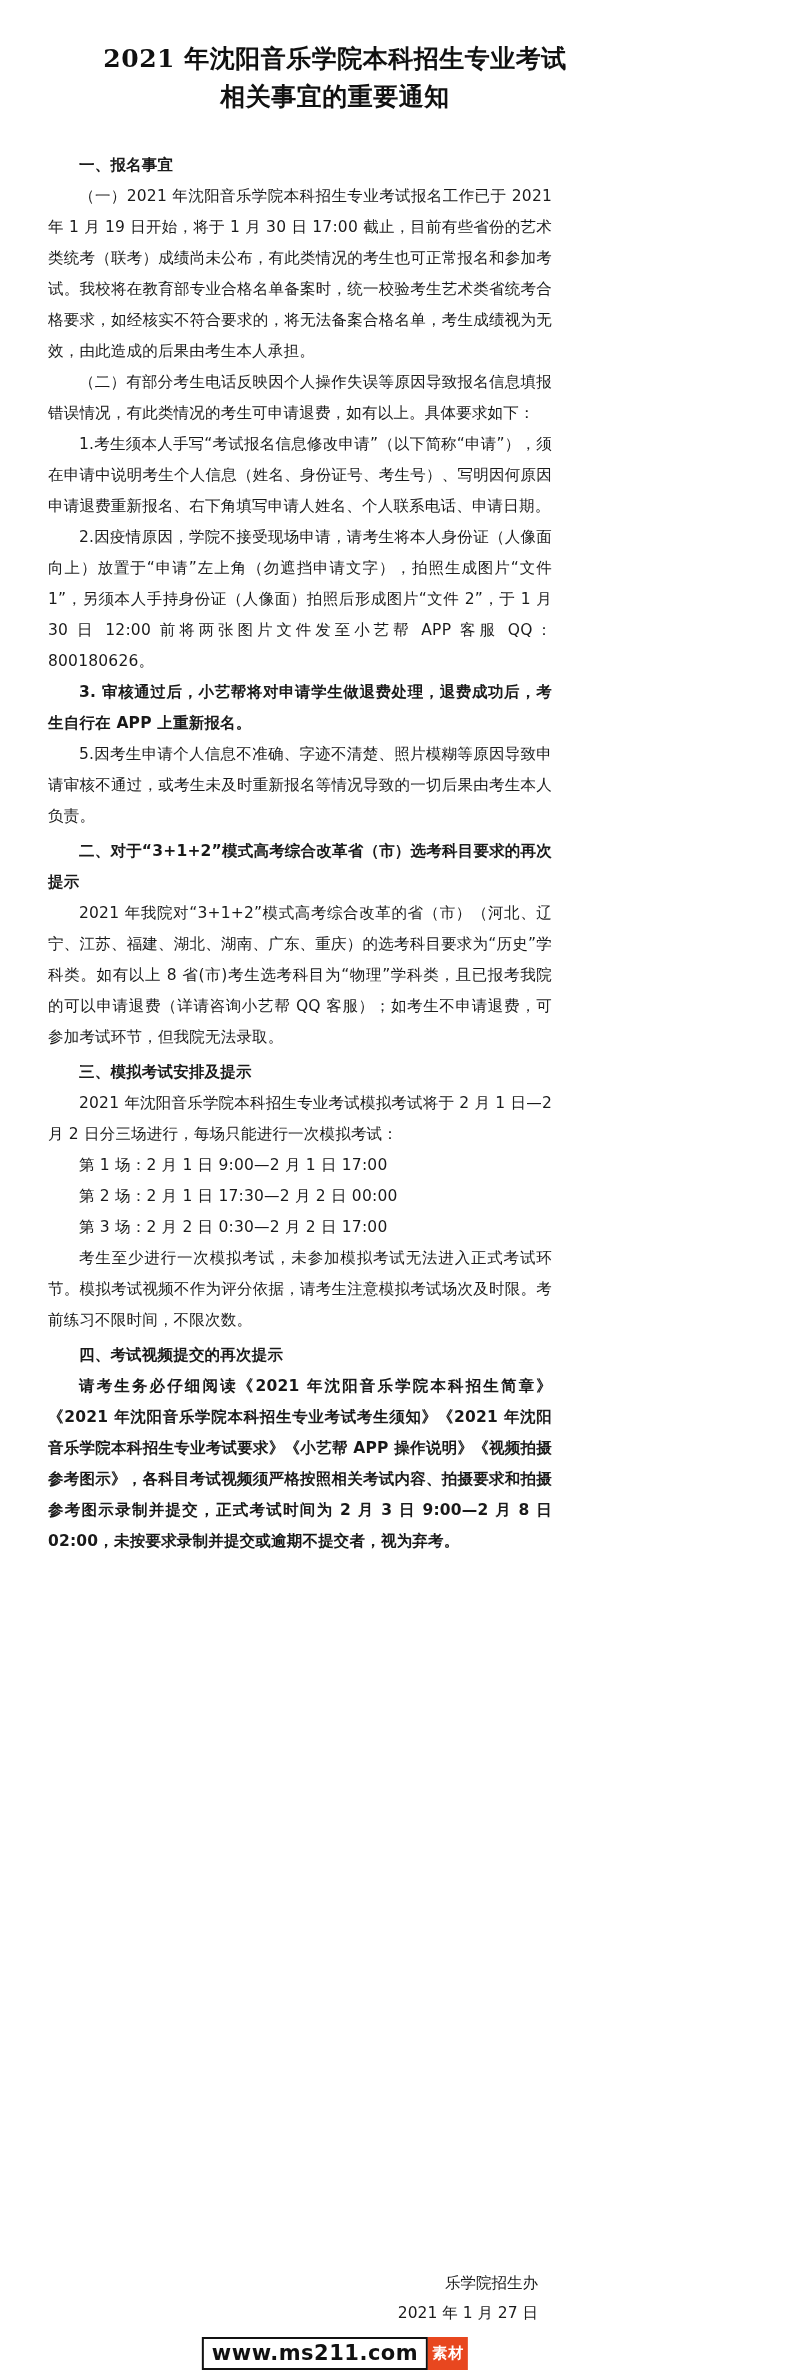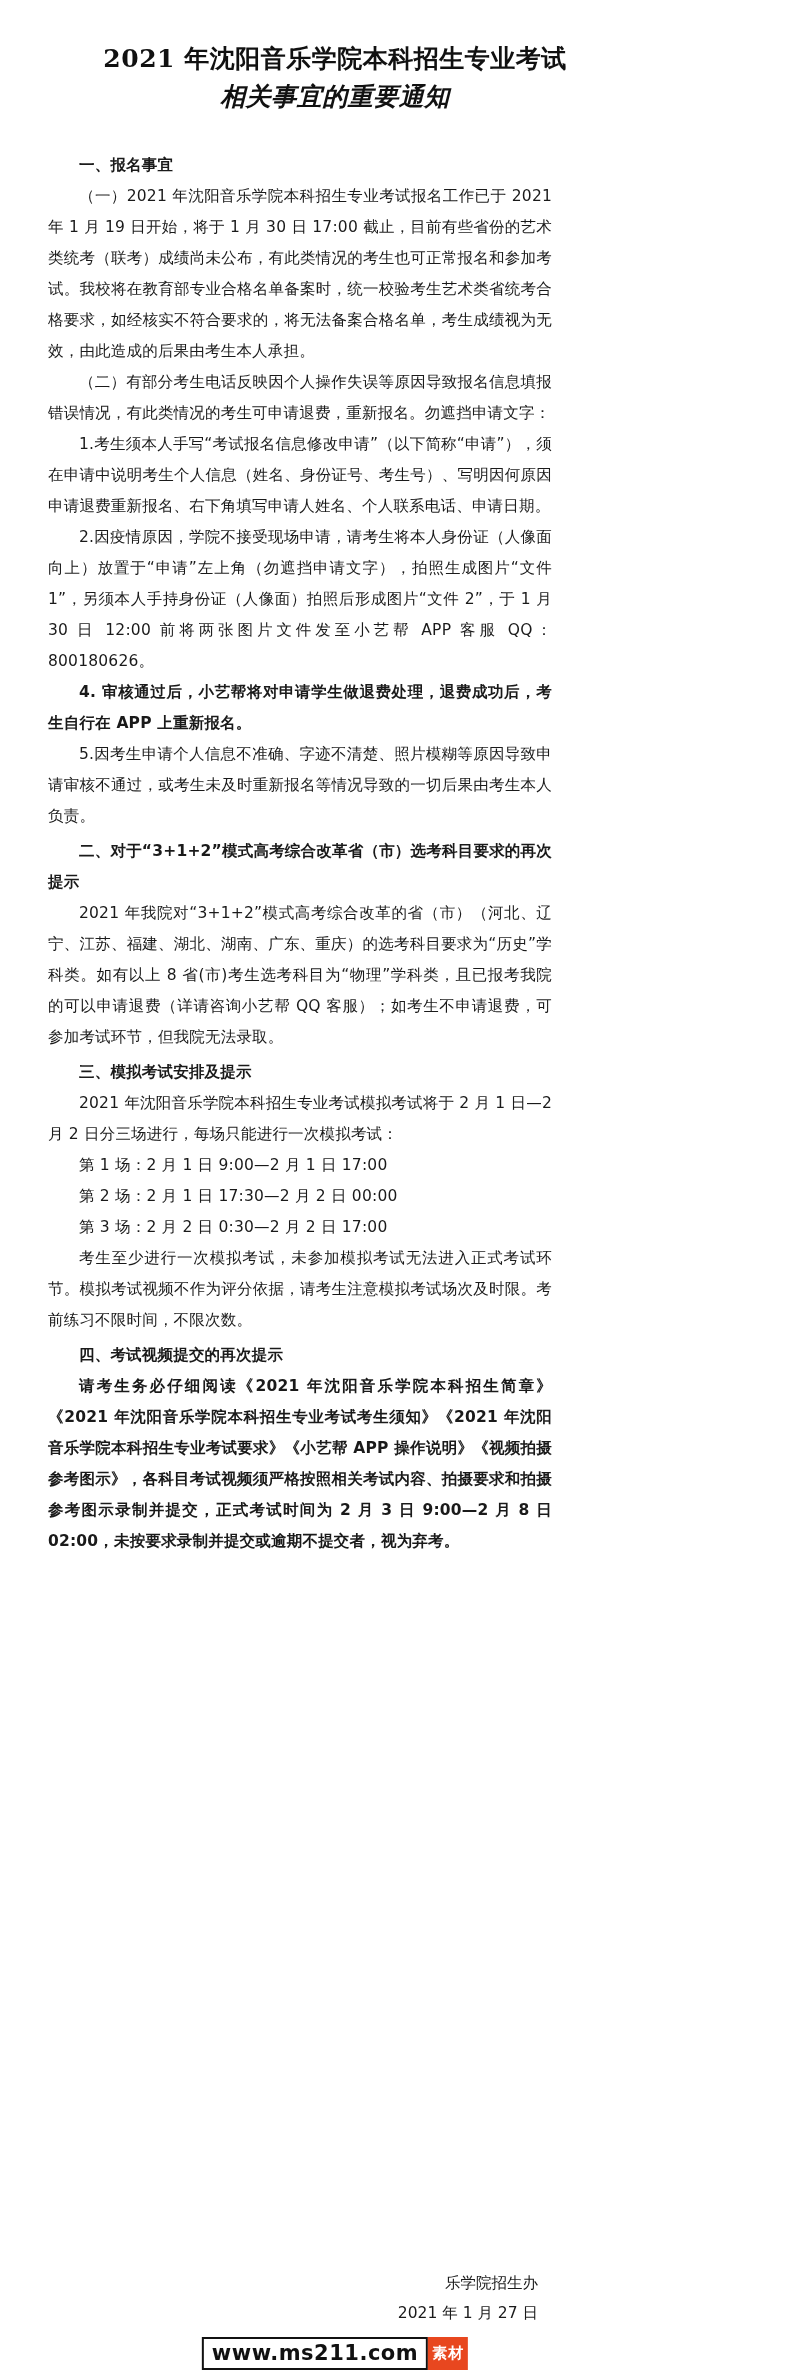--- a/index.html
+++ b/index.html
@@ -26,21 +26,20 @@
     font-weight: bold;
     font-size: 25px;
     line-height: 38px;
     color: #111;
     letter-spacing: 0.5px;
     margin: 6px 0 0 0;
     padding: 0 90px;
   }
   .doc-title .line2 {
     display: block;
-    font-style: italic;
   }
   .body-wrap {
     padding: 0 118px 0 48px;
     margin-top: 34px;
   }
   p {
     margin: 0;
     font-size: 15.5px;
     line-height: 31px;
     text-align: justify;
@@ -101,24 +100,24 @@
 
   <div class="doc-title">
     <span>2021 年沈阳音乐学院本科招生专业考试</span>
     <span class="line2">相关事宜的重要通知</span>
   </div>
 
   <div class="body-wrap">
 
     <p class="sec-head">一、报名事宜</p>
     <p class="indent">（一）2021 年沈阳音乐学院本科招生专业考试报名工作已于 2021 年 1 月 19 日开始，将于 1 月 30 日 17:00 截止，目前有些省份的艺术类统考（联考）成绩尚未公布，有此类情况的考生也可正常报名和参加考试。我校将在教育部专业合格名单备案时，统一校验考生艺术类省统考合格要求，如经核实不符合要求的，将无法备案合格名单，考生成绩视为无效，由此造成的后果由考生本人承担。</p>
-    <p class="indent">（二）有部分考生电话反映因个人操作失误等原因导致报名信息填报错误情况，有此类情况的考生可申请退费，重新报名。勿遮挡申请文字：</p>
+    <p class="indent">（二）有部分考生电话反映因个人操作失误等原因导致报名信息填报错误情况，有此类情况的考生可申请退费，如有以上。具体要求如下：</p>
     <p class="indent">1.考生须本人手写“考试报名信息修改申请”（以下简称“申请”），须在申请中说明考生个人信息（姓名、身份证号、考生号）、写明因何原因申请退费重新报名、右下角填写申请人姓名、个人联系电话、申请日期。</p>
     <p class="indent">2.因疫情原因，学院不接受现场申请，请考生将本人身份证（人像面向上）放置于“申请”左上角（勿遮挡申请文字），拍照生成图片“文件 1”，另须本人手持身份证（人像面）拍照后形成图片“文件 2”，于 1 月 30 日 12:00 前将两张图片文件发至小艺帮 APP 客服 QQ：800180626。</p>
-    <p class="indent bold">4. 审核通过后，小艺帮将对申请学生做退费处理，退费成功后，考生自行在 APP 上重新报名。</p>
+    <p class="indent bold">3. 审核通过后，小艺帮将对申请学生做退费处理，退费成功后，考生自行在 APP 上重新报名。</p>
     <p class="indent">5.因考生申请个人信息不准确、字迹不清楚、照片模糊等原因导致申请审核不通过，或考生未及时重新报名等情况导致的一切后果由考生本人负责。</p>
 
     <p class="sec-head">二、对于“3+1+2”模式高考综合改革省（市）选考科目要求的再次提示</p>
     <p class="indent">2021 年我院对“3+1+2”模式高考综合改革的省（市）（河北、辽宁、江苏、福建、湖北、湖南、广东、重庆）的选考科目要求为“历史”学科类。如有以上 8 省(市)考生选考科目为“物理”学科类，且已报考我院的可以申请退费（详请咨询小艺帮 QQ 客服）；如考生不申请退费，可参加考试环节，但我院无法录取。</p>
 
     <p class="sec-head">三、模拟考试安排及提示</p>
     <p class="indent">2021 年沈阳音乐学院本科招生专业考试模拟考试将于 2 月 1 日—2 月 2 日分三场进行，每场只能进行一次模拟考试：</p>
     <p class="indent">第 1 场：2 月 1 日 9:00—2 月 1 日 17:00</p>
     <p class="indent">第 2 场：2 月 1 日 17:30—2 月 2 日 00:00</p>
     <p class="indent">第 3 场：2 月 2 日 0:30—2 月 2 日 17:00</p>

